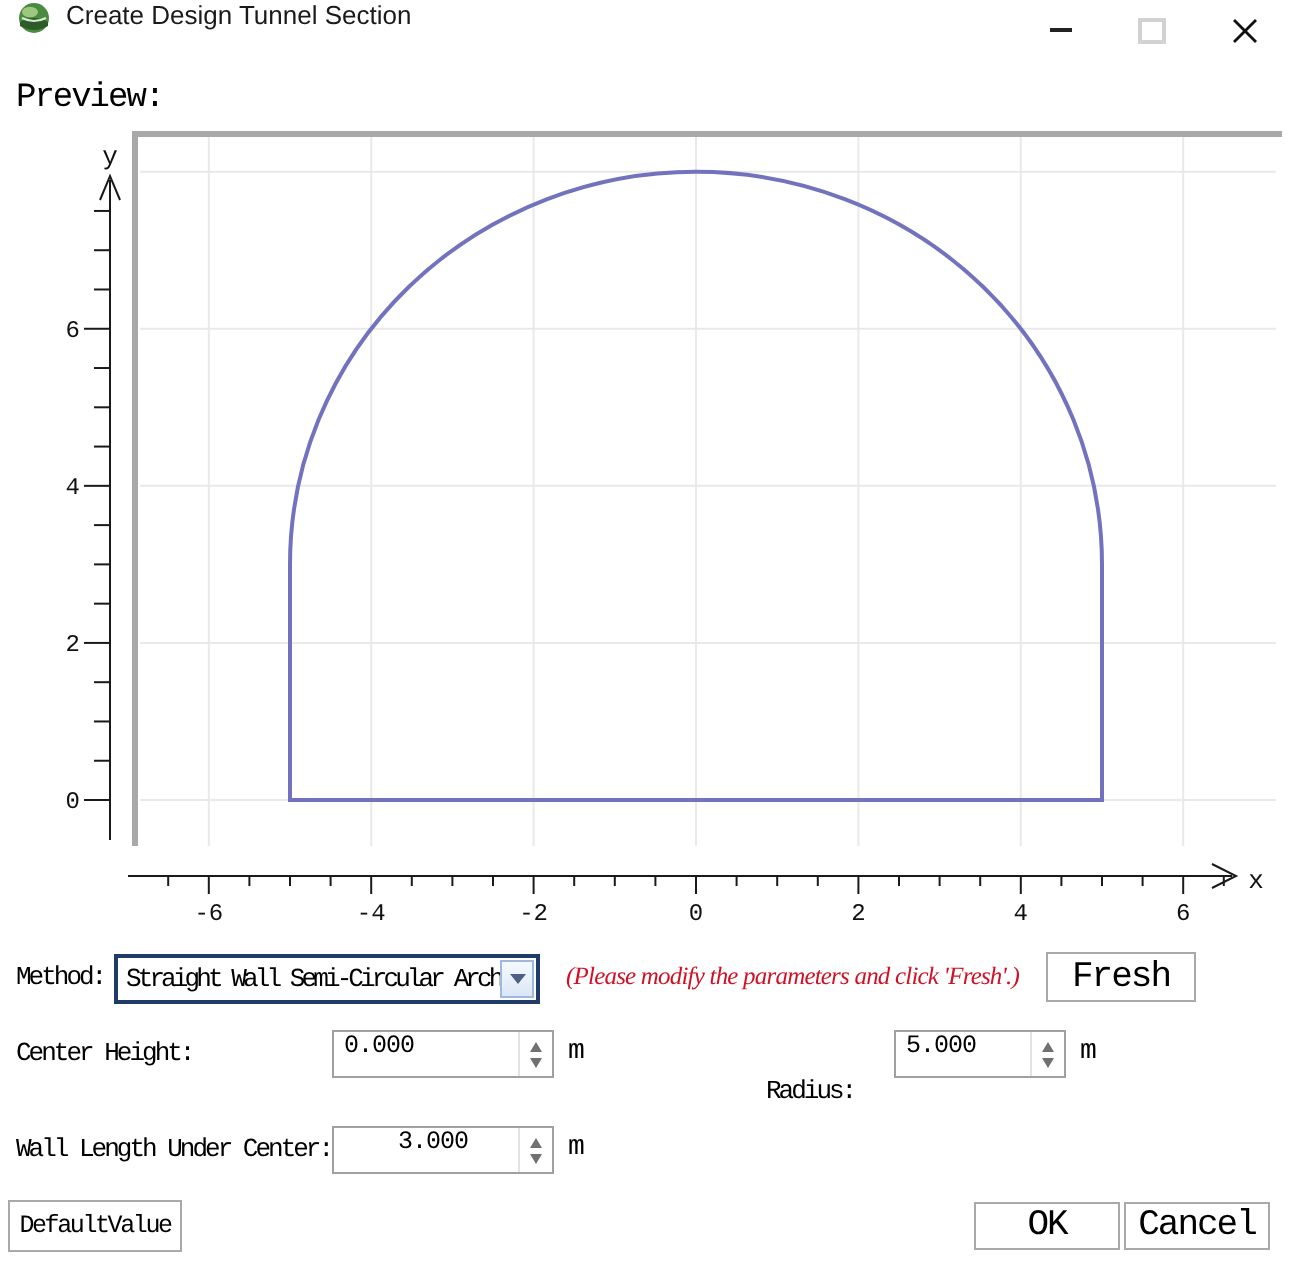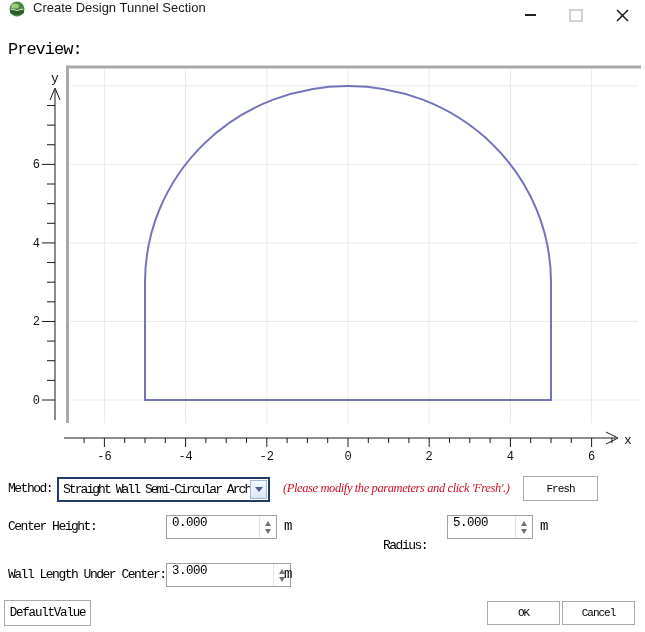--- a/index.html
+++ b/index.html
@@ -35,38 +35,38 @@
     background:linear-gradient(#f5f9fe,#dbe7f6);border:1px solid #9fb8dc;
     display:flex;align-items:center;justify-content:center;}
   .tri-down-combo{width:0;height:0;border-left:4px solid transparent;border-right:4px solid transparent;border-top:5px solid #4d5f85;}
 
   .hint{position:absolute;left:283px;top:481px;max-width:237px;overflow:hidden;white-space:nowrap;
     font-family:"Liberation Serif","DejaVu Serif",serif;font-style:italic;font-size:12.5px;
     letter-spacing:-0.4px;color:#cf1126;}
 
   
   .btn{position:absolute;box-sizing:border-box;background:#fff;border:1px solid #a9a9a9;
-    display:flex;align-items:center;justify-content:center;font-size:11px;letter-spacing:-1px;cursor:default;}
+    display:flex;align-items:center;justify-content:center;font-size:18px;letter-spacing:-1px;cursor:default;}
   .btn-fresh{left:523px;top:476px;width:75px;height:25px;}
   .btn-default{left:4px;top:600px;width:87px;height:26px;font-size:12.5px;letter-spacing:-1.2px;}
   .btn-ok{left:487px;top:601px;width:73px;height:24px;}
   .btn-cancel{left:562px;top:601px;width:73px;height:24px;}
 
   
   .spin{position:absolute;box-sizing:border-box;height:24px;background:#fff;border:1px solid #a0a0a0;
     display:flex;align-items:flex-start;}
   .spin-value{flex:1;padding-left:5px;font-size:12.5px;letter-spacing:-0.5px;}
   .spin-btns{width:16px;height:100%;display:flex;flex-direction:column;align-items:center;justify-content:center;
     gap:3px;border-left:1px solid #e3e3e3;}
   .tri-up{width:0;height:0;border-left:3.5px solid transparent;border-right:3.5px solid transparent;border-bottom:5px solid #707070;}
   .tri-down{width:0;height:0;border-left:3.5px solid transparent;border-right:3.5px solid transparent;border-top:5px solid #707070;}
 
   .spin-center{left:166px;top:515px;width:111px;}
   .spin-radius{left:447px;top:515px;width:86px;}
-  .spin-wall{left:166px;top:563px;width:125px;}
+  .spin-wall{left:166px;top:563px;width:111px;padding-left:27px;}
 </style>
 </head>
 <body>
 
 <div class="window">
 
   <div class="titlebar">
     <svg class="app-icon" viewBox="0 0 18 18">
       <circle cx="9" cy="9" r="7.5" fill="#4b8a41"></circle>
       <path d="M2 11 Q9 7 16 11 L16 13 Q9 17 2 13 Z" fill="#2e5b2a"></path>

